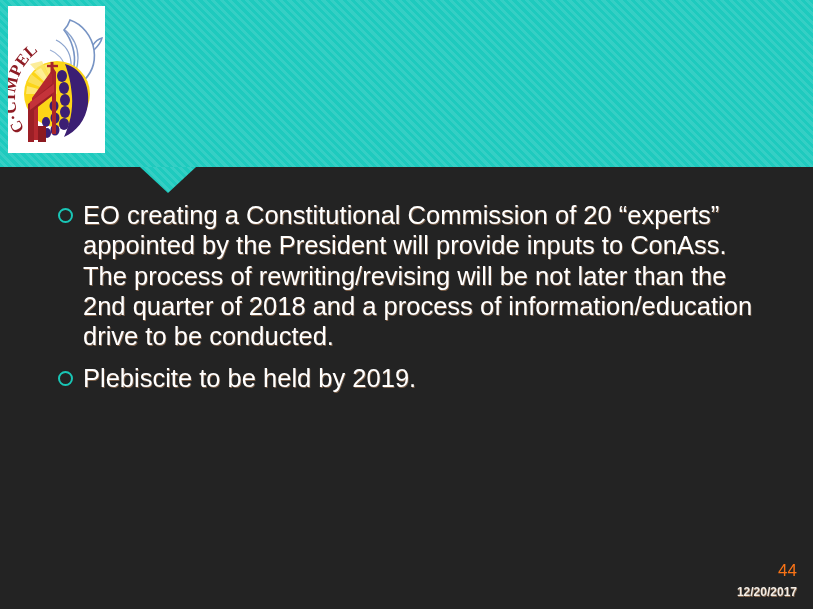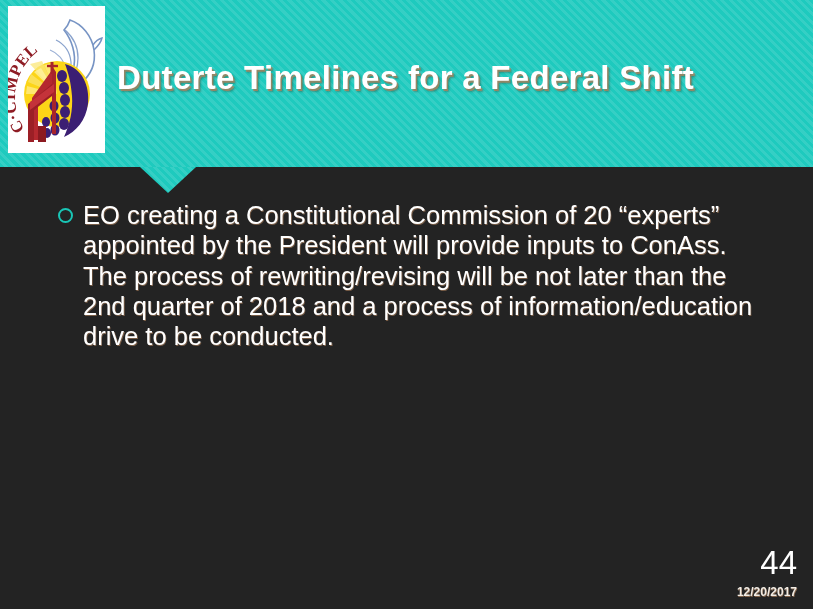--- a/index.html
+++ b/index.html
@@ -116,22 +116,22 @@
     line-height: 1.19;
     color: #ffffff;
     text-shadow: 0.8px 0.8px 0 rgba(190,140,100,0.55);
   }
 
   
   #page-number {
     position: absolute;
     right: 16px;
     bottom: 30px;
-    font-size: 33px;
-    color: #ffffff;
+    font-size: 17px;
+    color: #f97316;
     line-height: 1;
   }
   #footer-date {
     position: absolute;
     right: 16px;
     bottom: 11px;
     font-size: 12px;
     font-weight: bold;
     color: #f2ece4;
     text-align: right;
@@ -191,29 +191,32 @@
 
       <defs>
         <path id="cimpelArc" d="M20 128 A 58 58 0 0 1 72 34" fill="none"></path>
       </defs>
       <text font-family="'Liberation Serif', serif" font-size="16.5" font-weight="bold" fill="#8e1c24" letter-spacing="0.6">
         <textPath href="#cimpelArc" startOffset="4%">C·CIMPEL</textPath>
       </text>
     </svg>
   </div>
 
-  <div id="slide-title">Duterte Timelines for a Federal Shift</div>
 
   <div id="body-area">
 
 
     <div class="bullet-row">
       <span class="bullet-marker"></span>
       <span class="bullet-text">EO creating a Constitutional Commission of 20 “experts” appointed by the President will provide inputs to ConAss. The process of rewriting/revising will be not later than the 2nd quarter of 2018 and a process of information/education drive to be conducted.</span>
     </div>
 
+    <div class="bullet-row">
+      <span class="bullet-marker"></span>
+      <span class="bullet-text">Plebiscite to be held by 2019.</span>
+    </div>
 
   </div>
 
   <div id="page-number">44</div>
   <div id="footer-date">12/20/2017</div>
 
 </div>
 
 </body></html>

